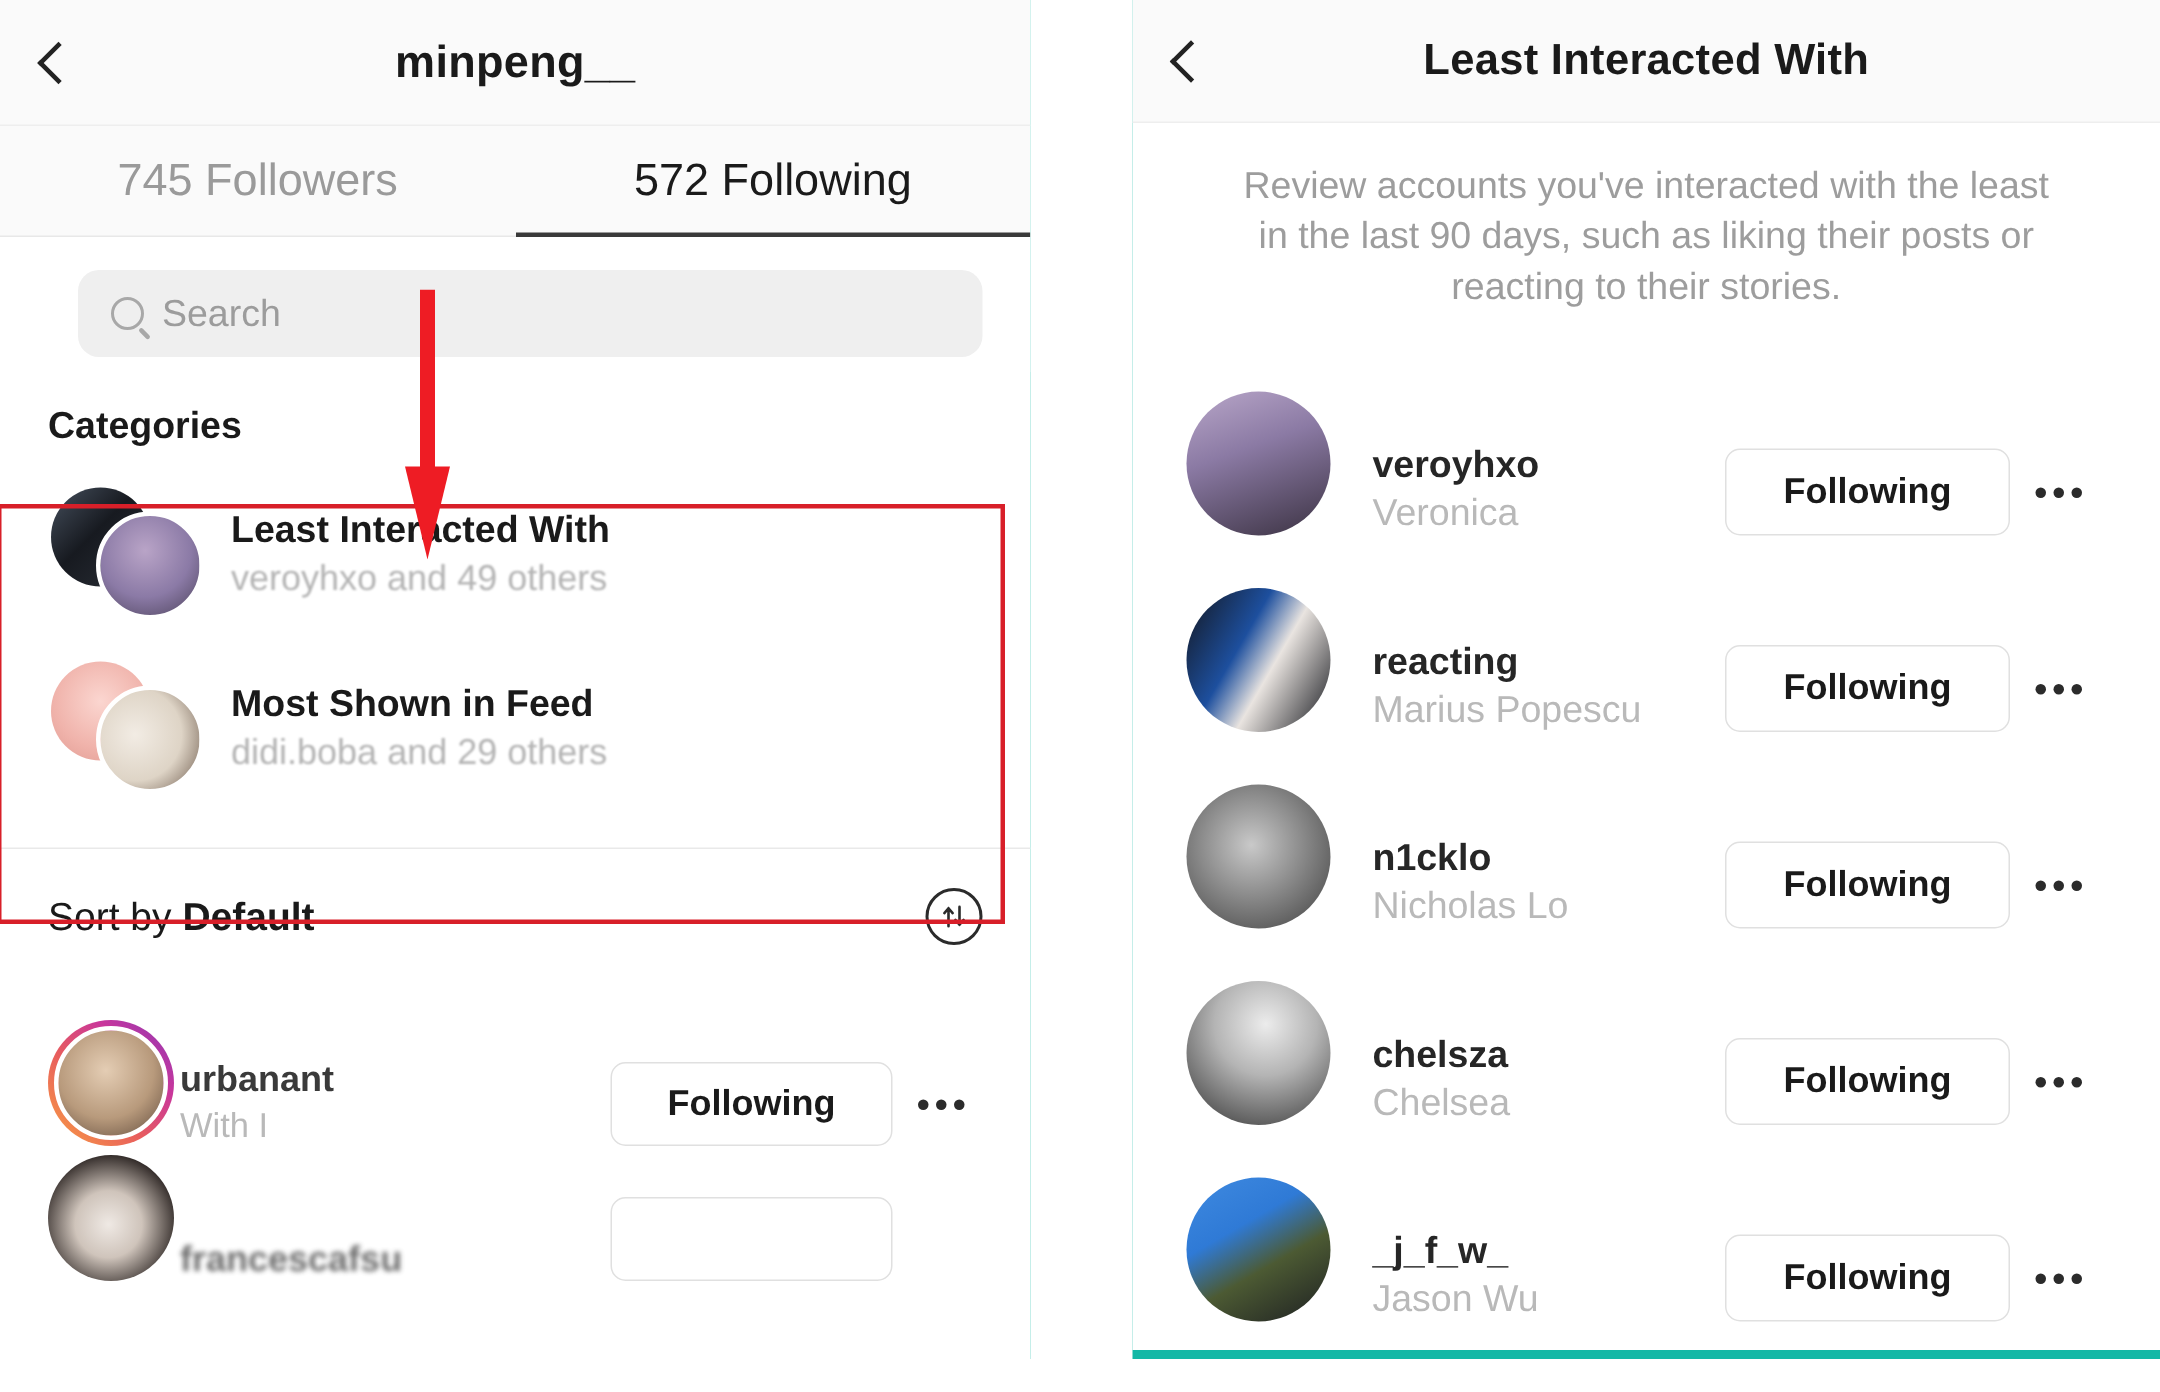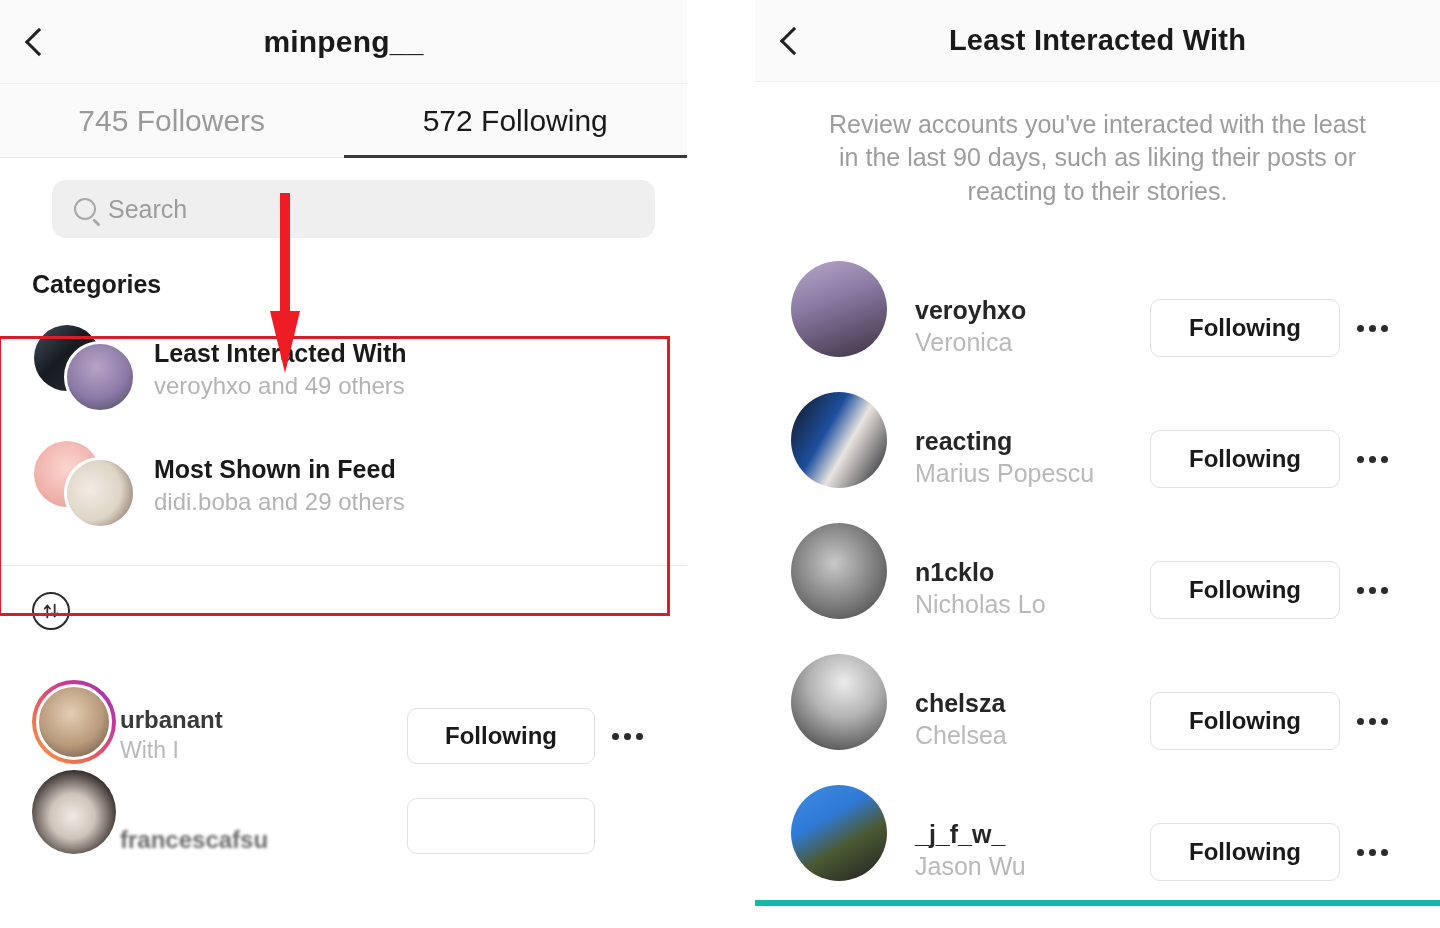--- a/index.html
+++ b/index.html
@@ -315,20 +315,23 @@
           <div class="cat-name">Most Shown in Feed</div>
           <div class="cat-sub">didi.boba and 29 others</div>
         </div>
       </div>
 
     </div>
 
     <div class="sort-divider"></div>
 
     <div class="sort-bar">
+      <div class="sort-label">
+        <span>Sort by </span><b>Default</b>
+      </div>
       <div class="sort-icon-btn">
         <svg width="22" height="22" viewBox="0 0 24 24" aria-hidden="true">
           <path d="M8 19V6 M8 6 L5 9.5 M8 6 L11 9.5" stroke="#2b2b2b" stroke-width="1.9" fill="none" stroke-linecap="round" stroke-linejoin="round"></path>
           <path d="M16 5v13 M16 18 L13 14.5 M16 18 L19 14.5" stroke="#2b2b2b" stroke-width="1.9" fill="none" stroke-linecap="round" stroke-linejoin="round"></path>
         </svg>
       </div>
     </div>
 
     <div>
 

